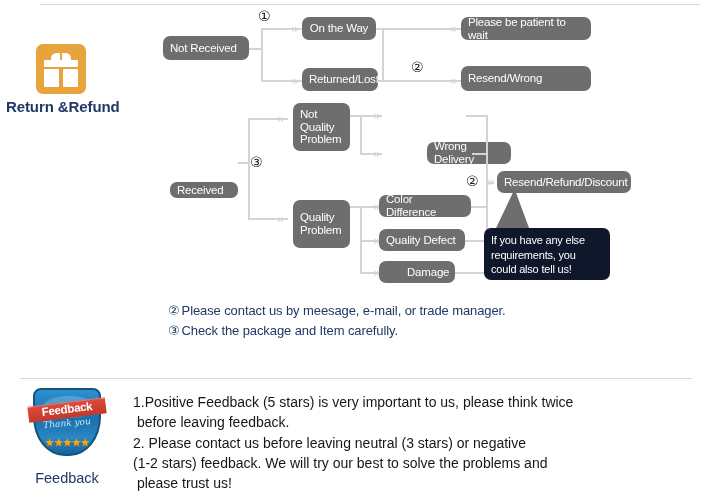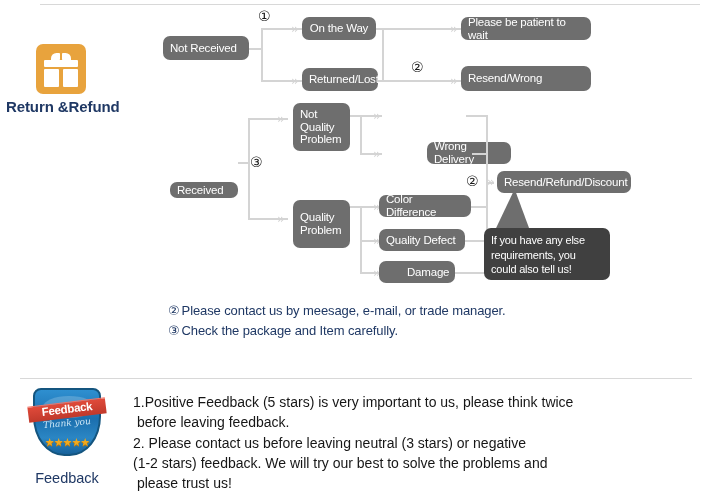--- a/index.html
+++ b/index.html
@@ -133,21 +133,21 @@
     line-height: 1;
   }
 
   
   #callout {
     position: absolute;
     left: 484px;
     top: 228px;
     width: 126px;
     height: 52px;
-    background: #404040;
+    background: #0f172a;
     color: #ffffff;
     border-radius: 7px;
     font-size: 11px;
     line-height: 1.33;
     padding: 5px 7px;
     box-sizing: border-box;
     letter-spacing: -0.2px;
   }
   #callout-tail {
     position: absolute;

